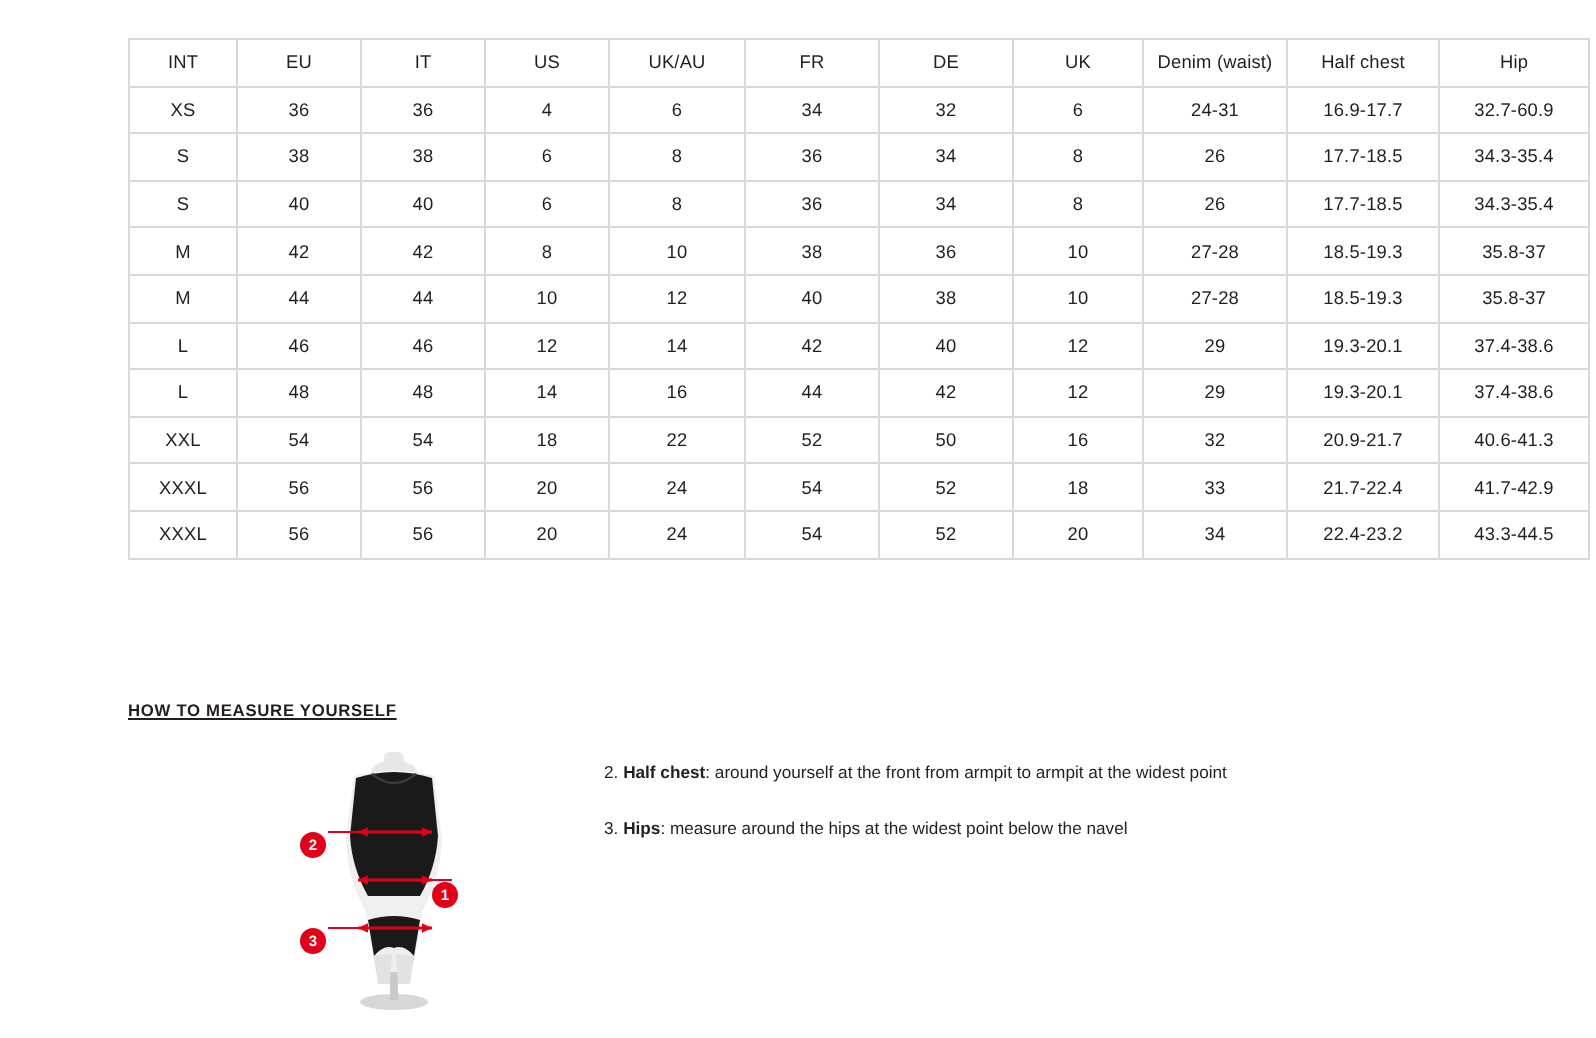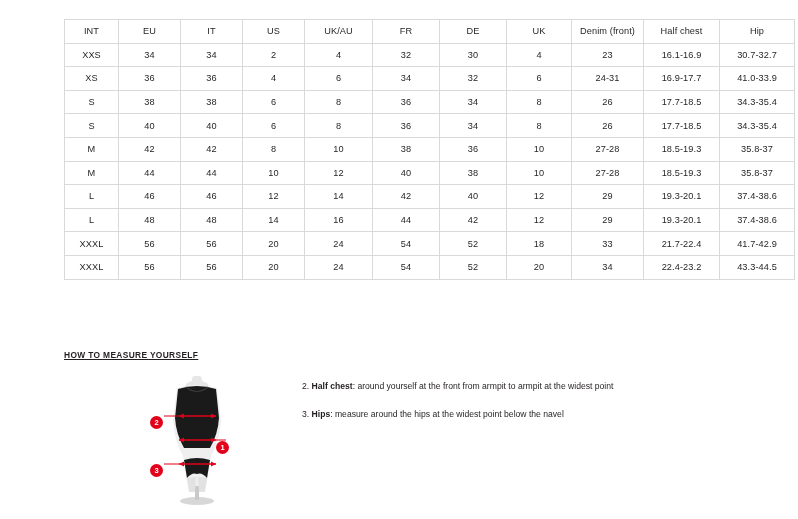--- a/index.html
+++ b/index.html
@@ -150,51 +150,38 @@
       <thead>
         <tr>
           <th>INT</th>
           <th>EU</th>
           <th>IT</th>
           <th>US</th>
           <th>UK/AU</th>
           <th>FR</th>
           <th>DE</th>
           <th>UK</th>
-          <th>Denim (front)</th>
+          <th>Denim (waist)</th>
           <th>Half chest</th>
           <th>Hip</th>
         </tr>
       </thead>
       <tbody>
-        <tr>
-          <td>XXS</td>
-          <td>34</td>
-          <td>34</td>
-          <td>2</td>
-          <td>4</td>
-          <td>32</td>
-          <td>30</td>
-          <td>4</td>
-          <td>23</td>
-          <td>16.1-16.9</td>
-          <td>30.7-32.7</td>
-        </tr>
         <tr>
           <td>XS</td>
           <td>36</td>
           <td>36</td>
           <td>4</td>
           <td>6</td>
           <td>34</td>
           <td>32</td>
           <td>6</td>
           <td>24-31</td>
           <td>16.9-17.7</td>
-          <td>41.0-33.9</td>
+          <td>32.7-60.9</td>
         </tr>
         <tr>
           <td>S</td>
           <td>38</td>
           <td>38</td>
           <td>6</td>
           <td>8</td>
           <td>36</td>
           <td>34</td>
           <td>8</td>
@@ -261,20 +248,33 @@
           <td>14</td>
           <td>16</td>
           <td>44</td>
           <td>42</td>
           <td>12</td>
           <td>29</td>
           <td>19.3-20.1</td>
           <td>37.4-38.6</td>
         </tr>
         <tr>
+          <td>XXL</td>
+          <td>54</td>
+          <td>54</td>
+          <td>18</td>
+          <td>22</td>
+          <td>52</td>
+          <td>50</td>
+          <td>16</td>
+          <td>32</td>
+          <td>20.9-21.7</td>
+          <td>40.6-41.3</td>
+        </tr>
+        <tr>
           <td>XXXL</td>
           <td>56</td>
           <td>56</td>
           <td>20</td>
           <td>24</td>
           <td>54</td>
           <td>52</td>
           <td>18</td>
           <td>33</td>
           <td>21.7-22.4</td>

